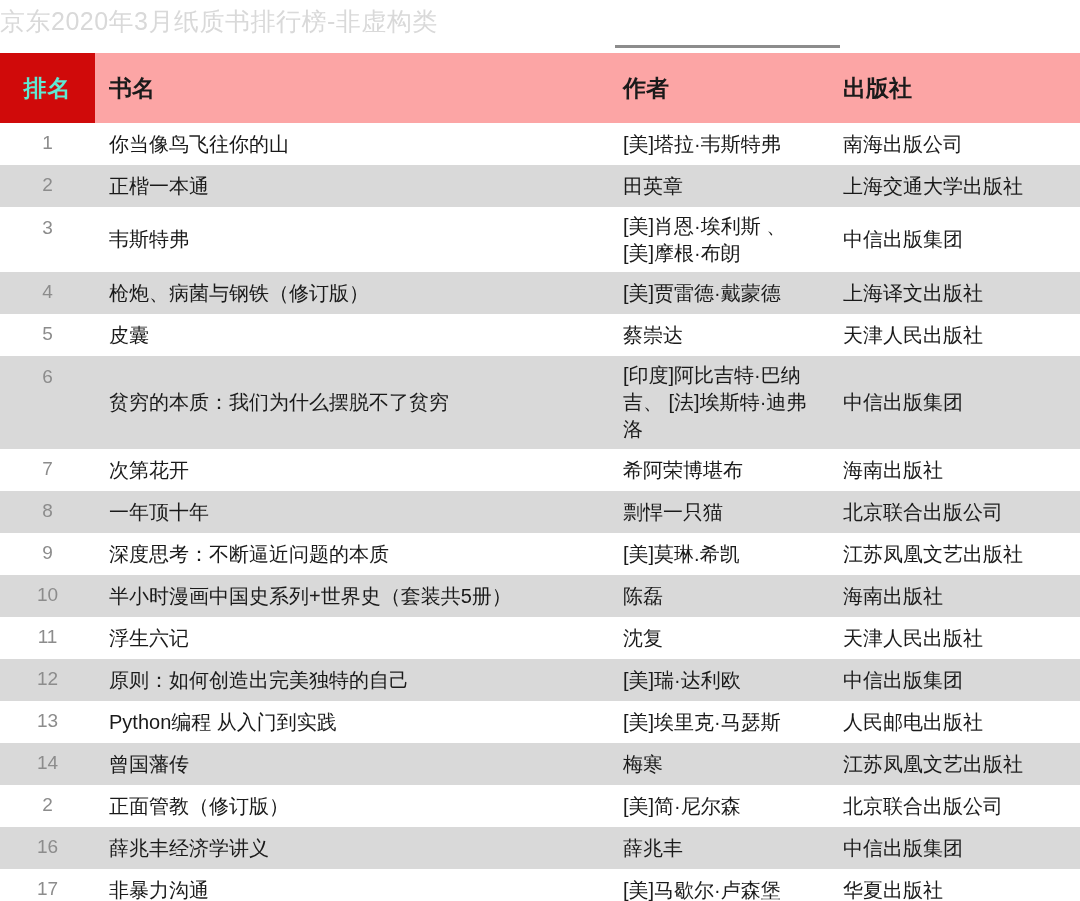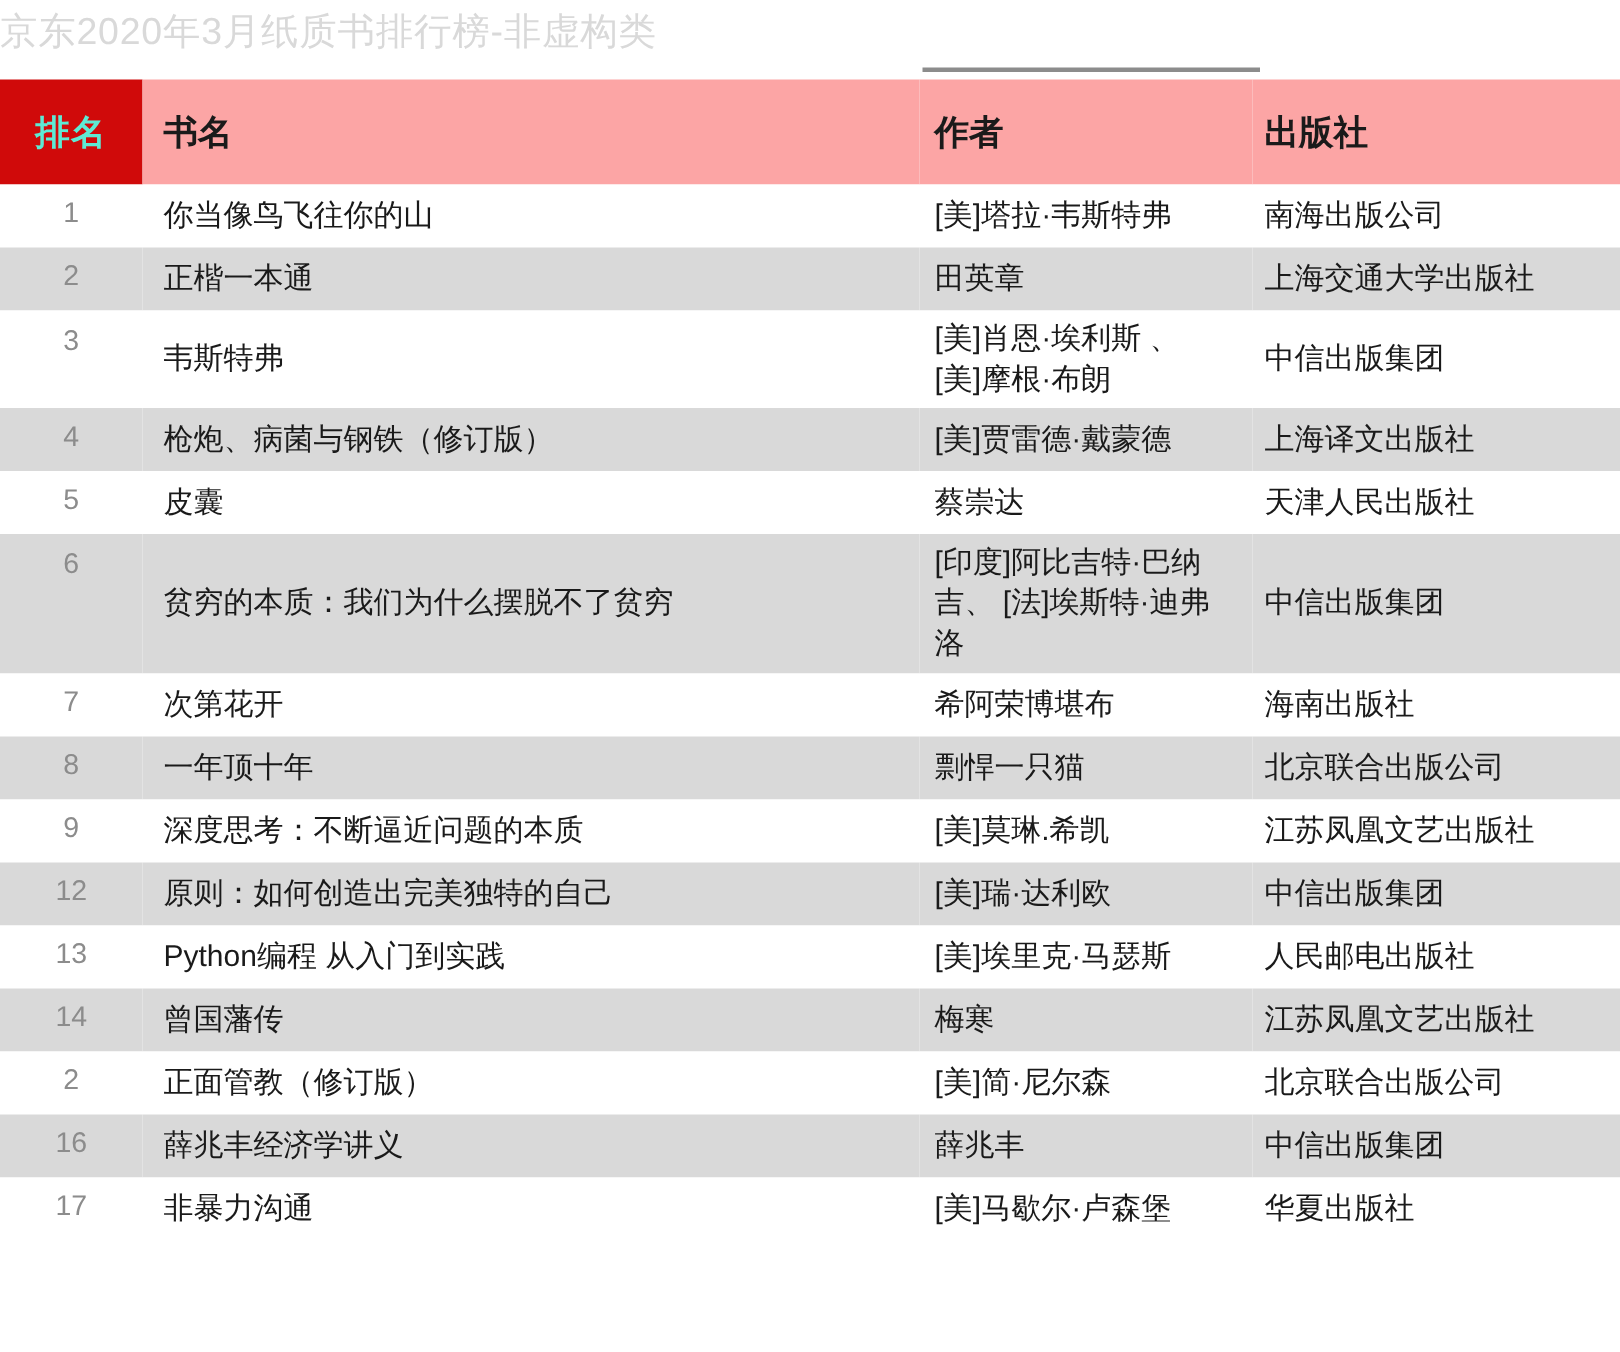--- a/index.html
+++ b/index.html
@@ -177,20 +177,32 @@
           <td class="c-author-cell nowrap">剽悍一只猫</td>
           <td class="c-press-cell">北京联合出版公司</td>
         </tr>
         <tr class="row-odd h1">
           <td class="c-rank-cell">9</td>
           <td class="c-book-cell">深度思考：不断逼近问题的本质</td>
           <td class="c-author-cell nowrap">[美]莫琳.希凯</td>
           <td class="c-press-cell">江苏凤凰文艺出版社</td>
         </tr>
         <tr class="row-even h1">
+          <td class="c-rank-cell">10</td>
+          <td class="c-book-cell">半小时漫画中国史系列+世界史（套装共5册）</td>
+          <td class="c-author-cell nowrap">陈磊</td>
+          <td class="c-press-cell">海南出版社</td>
+        </tr>
+        <tr class="row-odd h1">
+          <td class="c-rank-cell">11</td>
+          <td class="c-book-cell">浮生六记</td>
+          <td class="c-author-cell nowrap">沈复</td>
+          <td class="c-press-cell">天津人民出版社</td>
+        </tr>
+        <tr class="row-even h1">
           <td class="c-rank-cell">12</td>
           <td class="c-book-cell">原则：如何创造出完美独特的自己</td>
           <td class="c-author-cell nowrap">[美]瑞·达利欧</td>
           <td class="c-press-cell">中信出版集团</td>
         </tr>
         <tr class="row-odd h1">
           <td class="c-rank-cell">13</td>
           <td class="c-book-cell">Python编程 从入门到实践</td>
           <td class="c-author-cell nowrap">[美]埃里克·马瑟斯</td>
           <td class="c-press-cell">人民邮电出版社</td>

